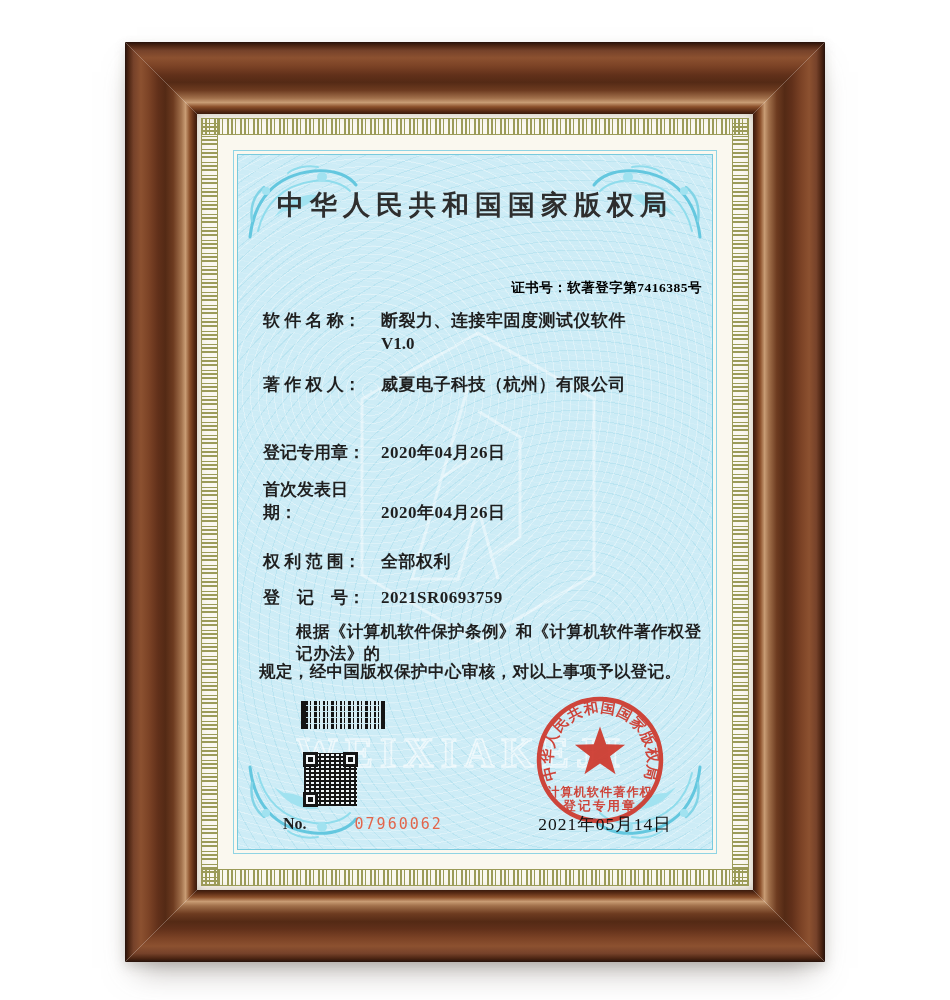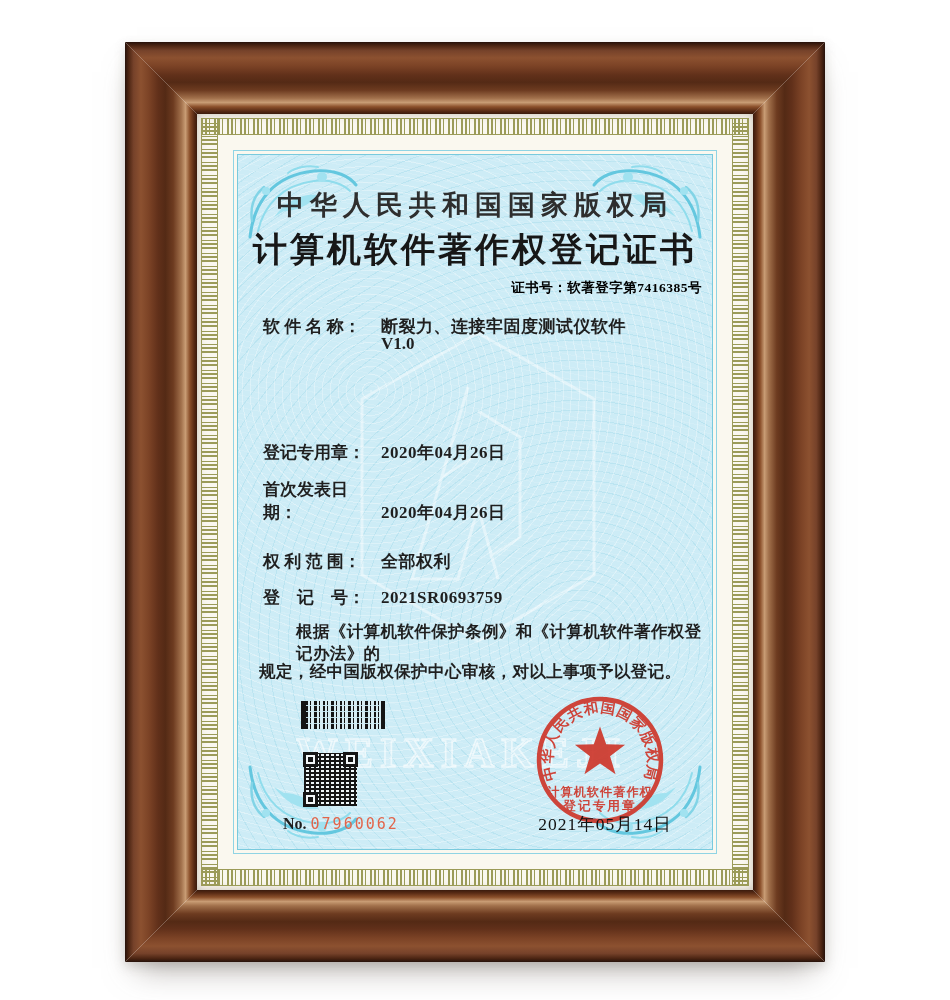--- a/index.html
+++ b/index.html
@@ -84,21 +84,21 @@
   #qr { left:66px; top:598px; width:53px; height:53px; background-color:#eef6f8;
       background-image:
         repeating-linear-gradient(0deg,#161616 0 2px,transparent 2px 4px),
         repeating-linear-gradient(90deg,#161616 0 2px,transparent 2px 5px); }
   .qf { position:absolute; width:15px; height:15px; border:3px solid #161616; background:#f4f8f9; }
   .qf::after { content:''; position:absolute; inset:2px; background:#161616; }
   #qf1{left:-1px;top:-1px;} #qf2{right:-1px;top:-1px;} #qf3{left:-1px;bottom:-1px;}
 
   #serial { left:45px; top:660px; font-size:16px; color:#1d1d1d; font-weight:700; }
   #serial .num { font-family:"DejaVu Sans Mono","Liberation Mono",monospace; color:#e2654b;
-                 font-weight:400; letter-spacing:2px; font-size:15px; }
+                 font-weight:400; letter-spacing:2px; font-size:15px;margin-left:44px; }
 
   
   #seal { left:297px; top:540px; width:130px; height:130px; opacity:.92; }
   #seal text { font-family:"Liberation Serif","DejaVu Serif",serif; font-weight:700; fill:#ce372b; }
   #issue-date { left:262px; top:657px; width:210px; text-align:center; font-size:17.5px;
                 font-weight:400; color:#111; letter-spacing:1px; }
 </style>
 </head>
 <body>
 
@@ -168,27 +168,29 @@
         <g fill="none" stroke="rgba(255,255,255,.85)" stroke-width="3">
           <path d="M128 6 L244 72 L244 248 L128 314 L12 248 L12 72 Z"></path>
           <path d="M118 60 L62 252 L108 252 L128 180 L148 252"></path>
           <path d="M128 84 L170 110 L170 210 L140 230"></path>
           <path d="M92 150 L128 128"></path>
         </g>
       </svg>
       <div id="wm-en" class="abs">WEIXIAKEJI</div>
 
       <div id="authority" class="abs">中华人民共和国国家版权局</div>
-      <div id="cert-title" class="abs">计算机软件著作权登记证书</div>
       <div id="cert-no" class="abs"><span>证书号：</span><span>软著登字第7416385号</span></div>
 
-      <div class="abs frow" style="top:160px;">
+      <div class="abs frow" style="top:154px;">
         <span class="flabel">软 件 名 称：</span><span class="fval">断裂力、连接牢固度测试仪软件</span>
       </div>
       <div id="row-version" class="abs" style="top:179px;">V1.0</div>
+      <div class="abs frow" style="top:218px;">
+        <span class="flabel">著 作 权 人：</span><span class="fval">威夏电子科技（杭州）有限公司</span>
+      </div>
       <div class="abs frow" style="top:286px;">
         <span class="flabel">登记专用章：</span><span class="fval">2020年04月26日</span>
       </div>
       <div class="abs frow" style="top:323px;">
         <span class="flabel">首次发表日期：</span><span class="fval">2020年04月26日</span>
       </div>
       <div class="abs frow" style="top:395px;">
         <span class="flabel">权 利 范 围：</span><span class="fval">全部权利</span>
       </div>
       <div class="abs frow" style="top:431px;">

